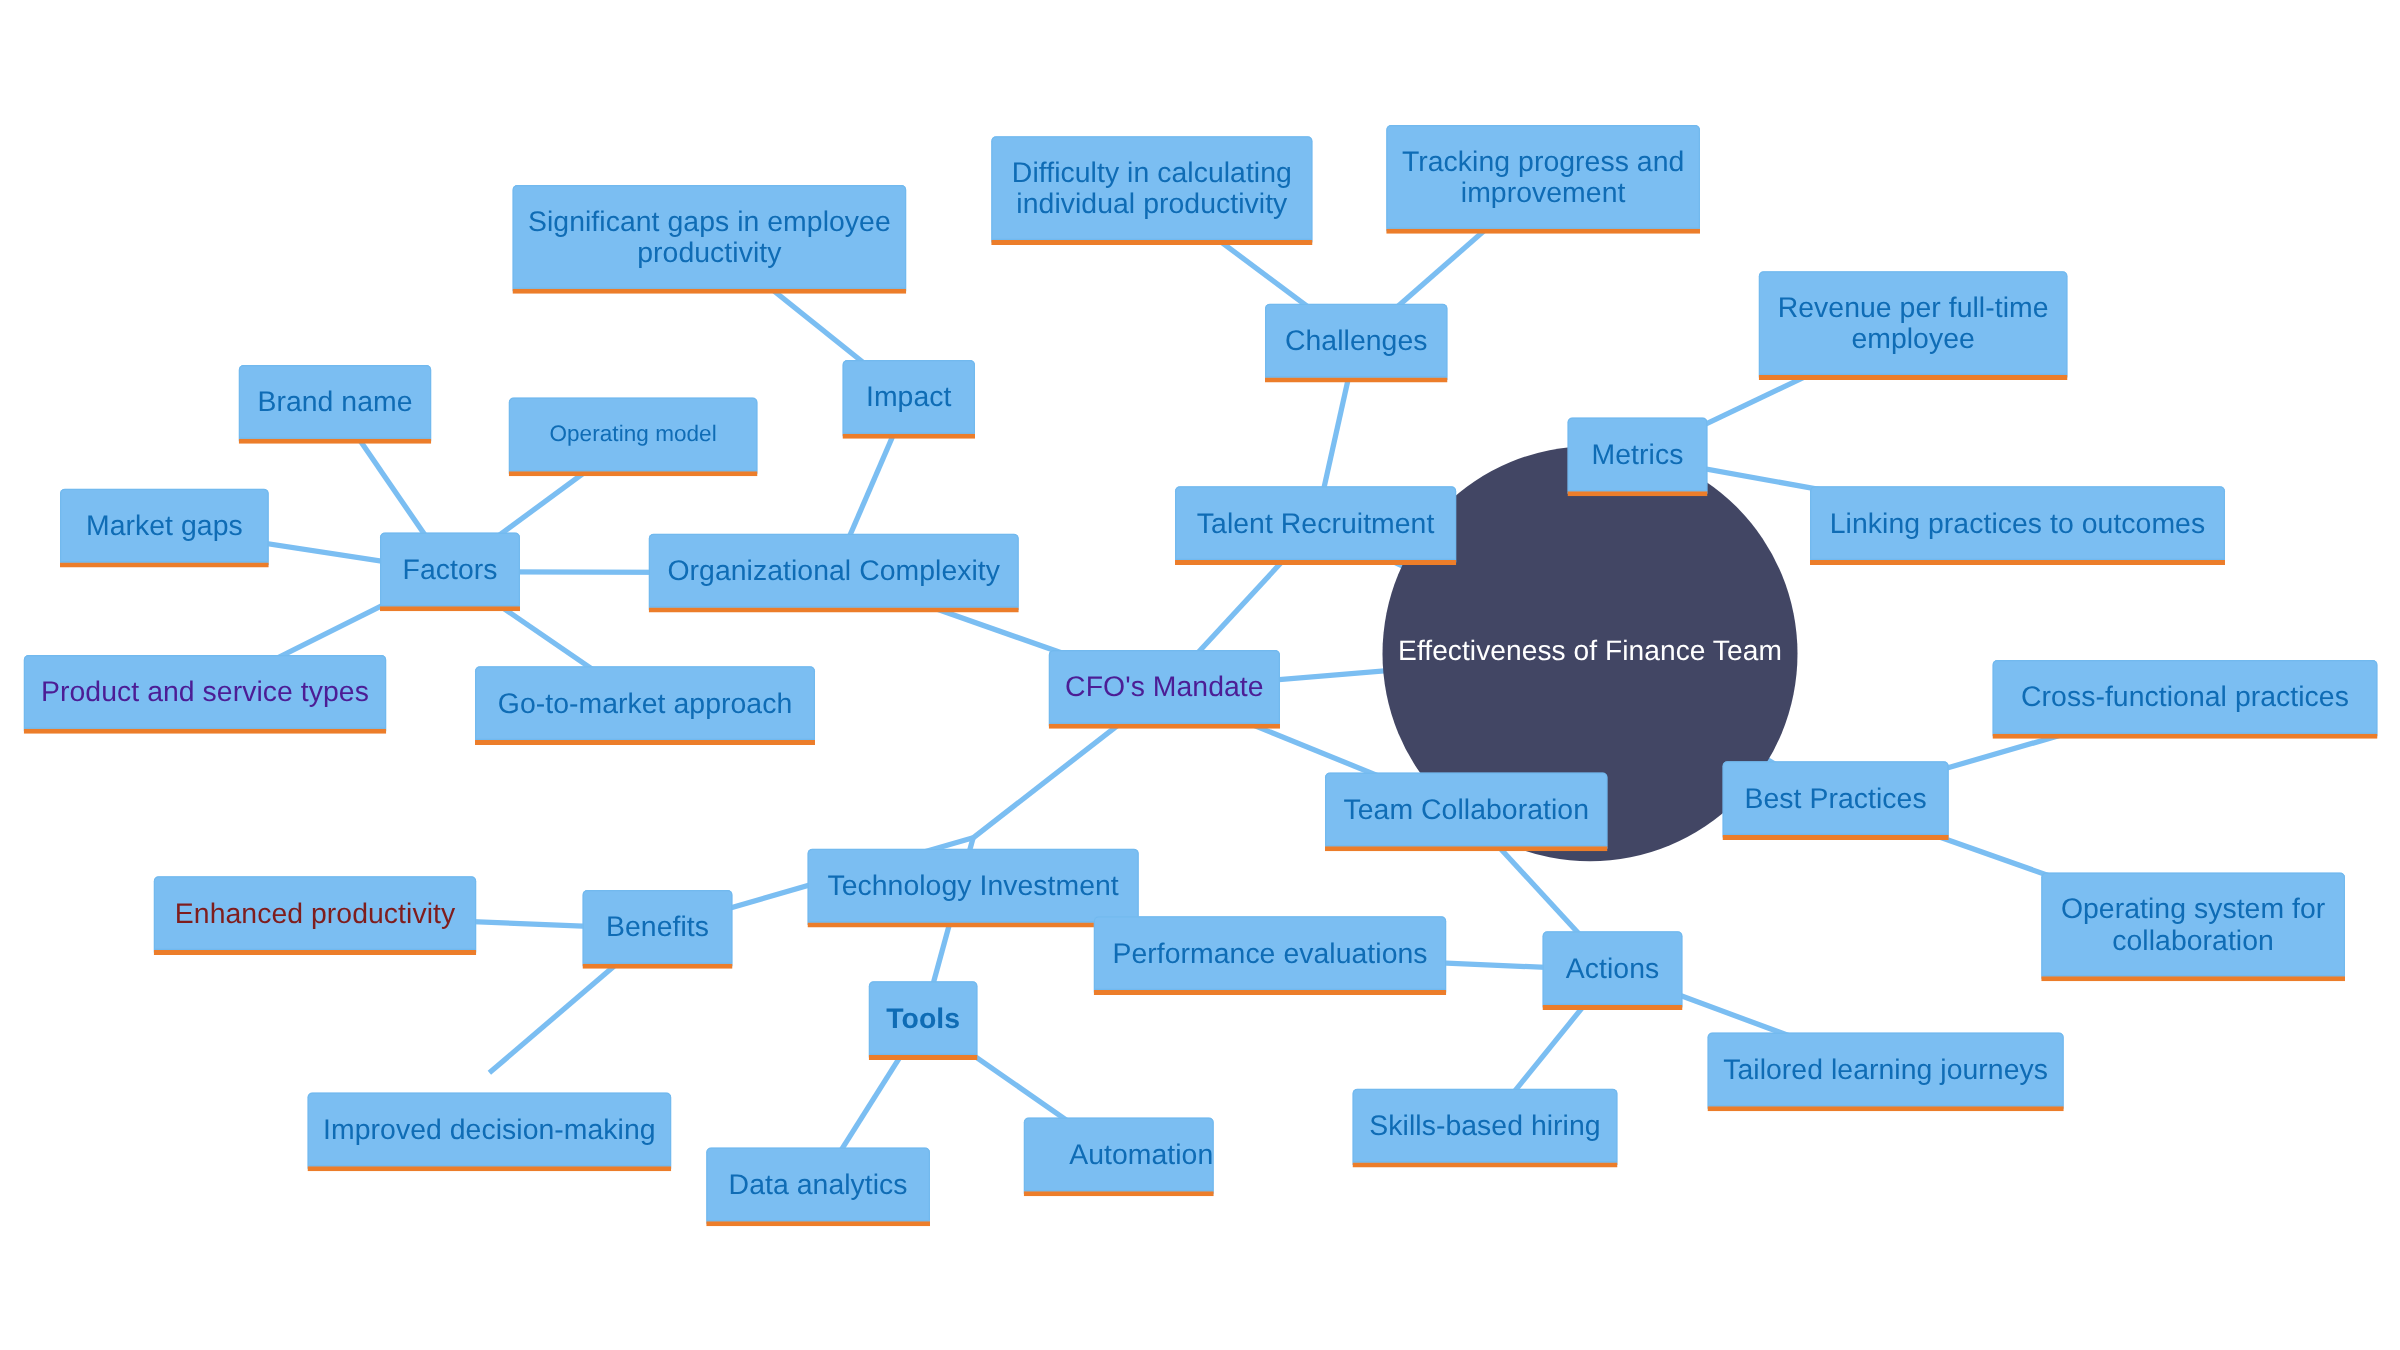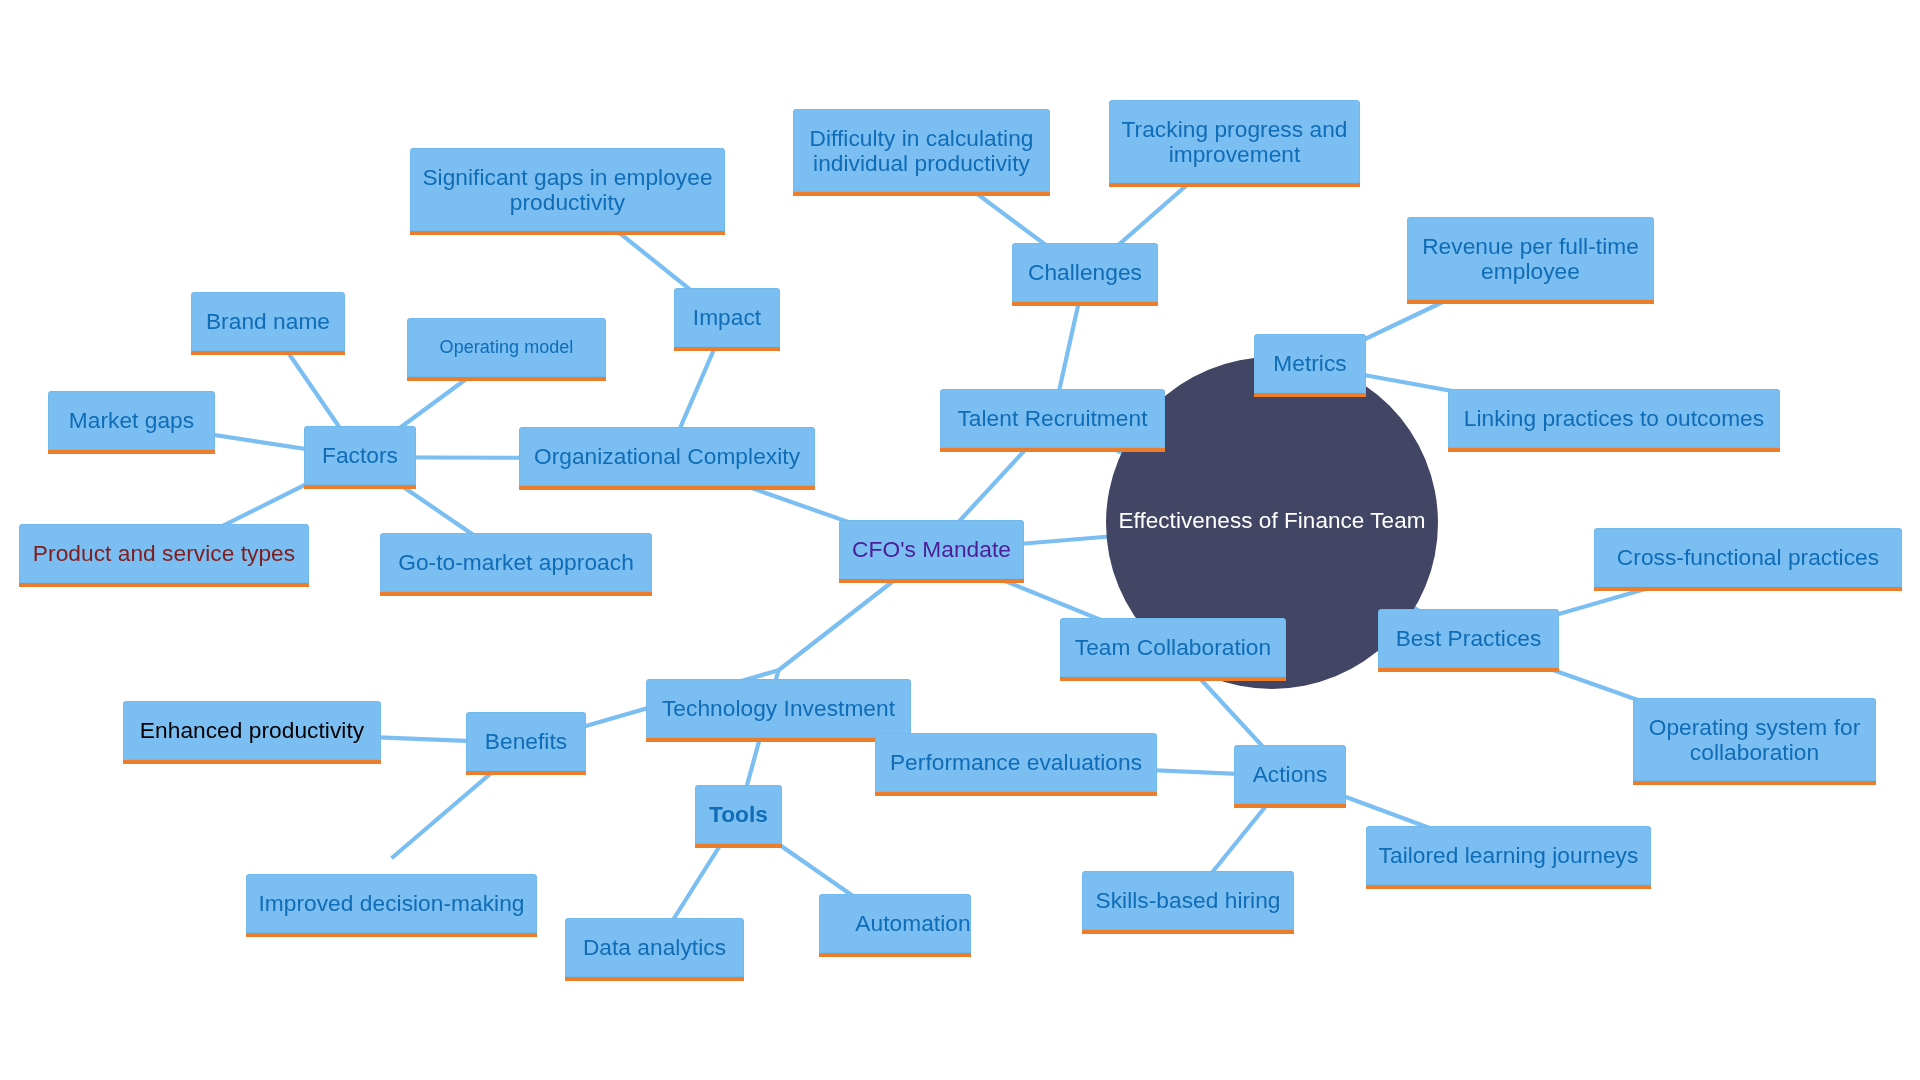--- a/index.html
+++ b/index.html
@@ -98,40 +98,40 @@
       </div>
       <div class="node" style="left: 191px; top: 292px; width: 154px; height: 62.5px; background: rgb(123, 190, 242); color: rgb(15, 108, 181); border-bottom: 4.8px solid rgb(236, 125, 42); box-shadow: rgb(114, 185, 238) 0px 0px 0px 1px inset; border-radius: 4px 4px 0px 0px;">
         <span class="node-label" style="font-size: 22.7px; line-height: 25px; letter-spacing: 0.05px; transform: translateY(0px);">Brand name</span>
       </div>
       <div class="node" style="left: 407px; top: 318px; width: 199px; height: 62.5px; background: rgb(123, 190, 242); color: rgb(15, 108, 181); border-bottom: 4.8px solid rgb(236, 125, 42); box-shadow: rgb(114, 185, 238) 0px 0px 0px 1px inset; border-radius: 4px 4px 0px 0px;">
         <span class="node-label" style="font-size: 18px; line-height: 25px; letter-spacing: 0.05px; transform: translateY(0px);">Operating model</span>
       </div>
       <div class="node" style="left: 48px; top: 391px; width: 167px; height: 62.5px; background: rgb(123, 190, 242); color: rgb(15, 108, 181); border-bottom: 4.8px solid rgb(236, 125, 42); box-shadow: rgb(114, 185, 238) 0px 0px 0px 1px inset; border-radius: 4px 4px 0px 0px;">
         <span class="node-label" style="font-size: 22.7px; line-height: 25px; letter-spacing: 0.05px; transform: translateY(0px);">Market gaps</span>
       </div>
-      <div class="node" style="left: 19px; top: 524px; width: 290px; height: 62.5px; background: rgb(123, 190, 242); color: #7f1d1d; border-bottom: 4.8px solid rgb(236, 125, 42); box-shadow: rgb(114, 185, 238) 0px 0px 0px 1px inset; border-radius: 4px 4px 0px 0px;">
+      <div class="node" style="left: 19px; top: 524px; width: 290px; height: 62.5px; background: rgb(123, 190, 242); color: #4c1d95; border-bottom: 4.8px solid rgb(236, 125, 42); box-shadow: rgb(114, 185, 238) 0px 0px 0px 1px inset; border-radius: 4px 4px 0px 0px;">
         <span class="node-label" style="font-size: 22.7px; line-height: 25px; letter-spacing: 0.05px; transform: translateY(0px);">Product and service types</span>
       </div>
       <div class="node" style="left: 380px; top: 533px; width: 272px; height: 62.5px; background: rgb(123, 190, 242); color: rgb(15, 108, 181); border-bottom: 4.8px solid rgb(236, 125, 42); box-shadow: rgb(114, 185, 238) 0px 0px 0px 1px inset; border-radius: 4px 4px 0px 0px;">
         <span class="node-label" style="font-size: 22.7px; line-height: 25px; letter-spacing: 0.05px; transform: translateY(0px);">Go-to-market approach</span>
       </div>
       <div class="node" style="left: 674px; top: 288px; width: 106px; height: 62.5px; background: rgb(123, 190, 242); color: rgb(15, 108, 181); border-bottom: 4.8px solid rgb(236, 125, 42); box-shadow: rgb(114, 185, 238) 0px 0px 0px 1px inset; border-radius: 4px 4px 0px 0px;">
         <span class="node-label" style="font-size: 22.7px; line-height: 25px; letter-spacing: 0.05px; transform: translateY(0px);">Impact</span>
       </div>
       <div class="node" style="left: 410px; top: 148px; width: 315px; height: 86.5px; background: rgb(123, 190, 242); color: rgb(15, 108, 181); border-bottom: 4.8px solid rgb(236, 125, 42); box-shadow: rgb(114, 185, 238) 0px 0px 0px 1px inset; border-radius: 4px 4px 0px 0px;">
         <span class="node-label" style="font-size: 22.7px; line-height: 25px; letter-spacing: 0.05px; transform: translateY(0.6px);">Significant gaps in employee
 productivity</span>
       </div>
       <div class="node" style="left: 646px; top: 639px; width: 265px; height: 62.5px; background: rgb(123, 190, 242); color: rgb(15, 108, 181); border-bottom: 4.8px solid rgb(236, 125, 42); box-shadow: rgb(114, 185, 238) 0px 0px 0px 1px inset; border-radius: 4px 4px 0px 0px; margin-top: 40px;">
         <span class="node-label" style="font-size: 22.7px; line-height: 25px; letter-spacing: 0.05px; transform: translateY(0px);">Technology Investment</span>
       </div>
       <div class="node" style="left: 466px; top: 712px; width: 120px; height: 62.5px; background: rgb(123, 190, 242); color: rgb(15, 108, 181); border-bottom: 4.8px solid rgb(236, 125, 42); box-shadow: rgb(114, 185, 238) 0px 0px 0px 1px inset; border-radius: 4px 4px 0px 0px;">
         <span class="node-label" style="font-size: 22.7px; line-height: 25px; letter-spacing: 0.05px; transform: translateY(0px);">Benefits</span>
       </div>
-      <div class="node" style="left: 123px; top: 701px; width: 258px; height: 62.5px; background: rgb(123, 190, 242); color: #000000; border-bottom: 4.8px solid rgb(236, 125, 42); box-shadow: rgb(114, 185, 238) 0px 0px 0px 1px inset; border-radius: 4px 4px 0px 0px;">
+      <div class="node" style="left: 123px; top: 701px; width: 258px; height: 62.5px; background: rgb(123, 190, 242); color: #7f1d1d; border-bottom: 4.8px solid rgb(236, 125, 42); box-shadow: rgb(114, 185, 238) 0px 0px 0px 1px inset; border-radius: 4px 4px 0px 0px;">
         <span class="node-label" style="font-size: 22.7px; line-height: 25px; letter-spacing: 0.05px; transform: translateY(0px);">Enhanced productivity</span>
       </div>
       <div class="node" style="left: 246px; top: 827px; width: 291px; height: 62.5px; background: rgb(123, 190, 242); color: rgb(15, 108, 181); border-bottom: 4.8px solid rgb(236, 125, 42); box-shadow: rgb(114, 185, 238) 0px 0px 0px 1px inset; border-radius: 4px 4px 0px 0px; margin-top: 47px;">
         <span class="node-label" style="font-size: 22.7px; line-height: 25px; letter-spacing: 0.05px; transform: translateY(0px);">Improved decision-making</span>
       </div>
       <div class="node" style="left: 695px; top: 785px; width: 87px; height: 62.5px; background: rgb(123, 190, 242); color: rgb(15, 108, 181); border-bottom: 4.8px solid rgb(236, 125, 42); box-shadow: rgb(114, 185, 238) 0px 0px 0px 1px inset; border-radius: 4px 4px 0px 0px; font-weight: bold;">
         <span class="node-label" style="font-size: 22.7px; line-height: 25px; letter-spacing: 0.05px; transform: translateY(0px);">Tools</span>
       </div>
       <div class="node" style="left: 565px; top: 918px; width: 179px; height: 62.5px; background: rgb(123, 190, 242); color: rgb(15, 108, 181); border-bottom: 4.8px solid rgb(236, 125, 42); box-shadow: rgb(114, 185, 238) 0px 0px 0px 1px inset; border-radius: 4px 4px 0px 0px;">
         <span class="node-label" style="font-size: 22.7px; line-height: 25px; letter-spacing: 0.05px; transform: translateY(0px);">Data analytics</span>

